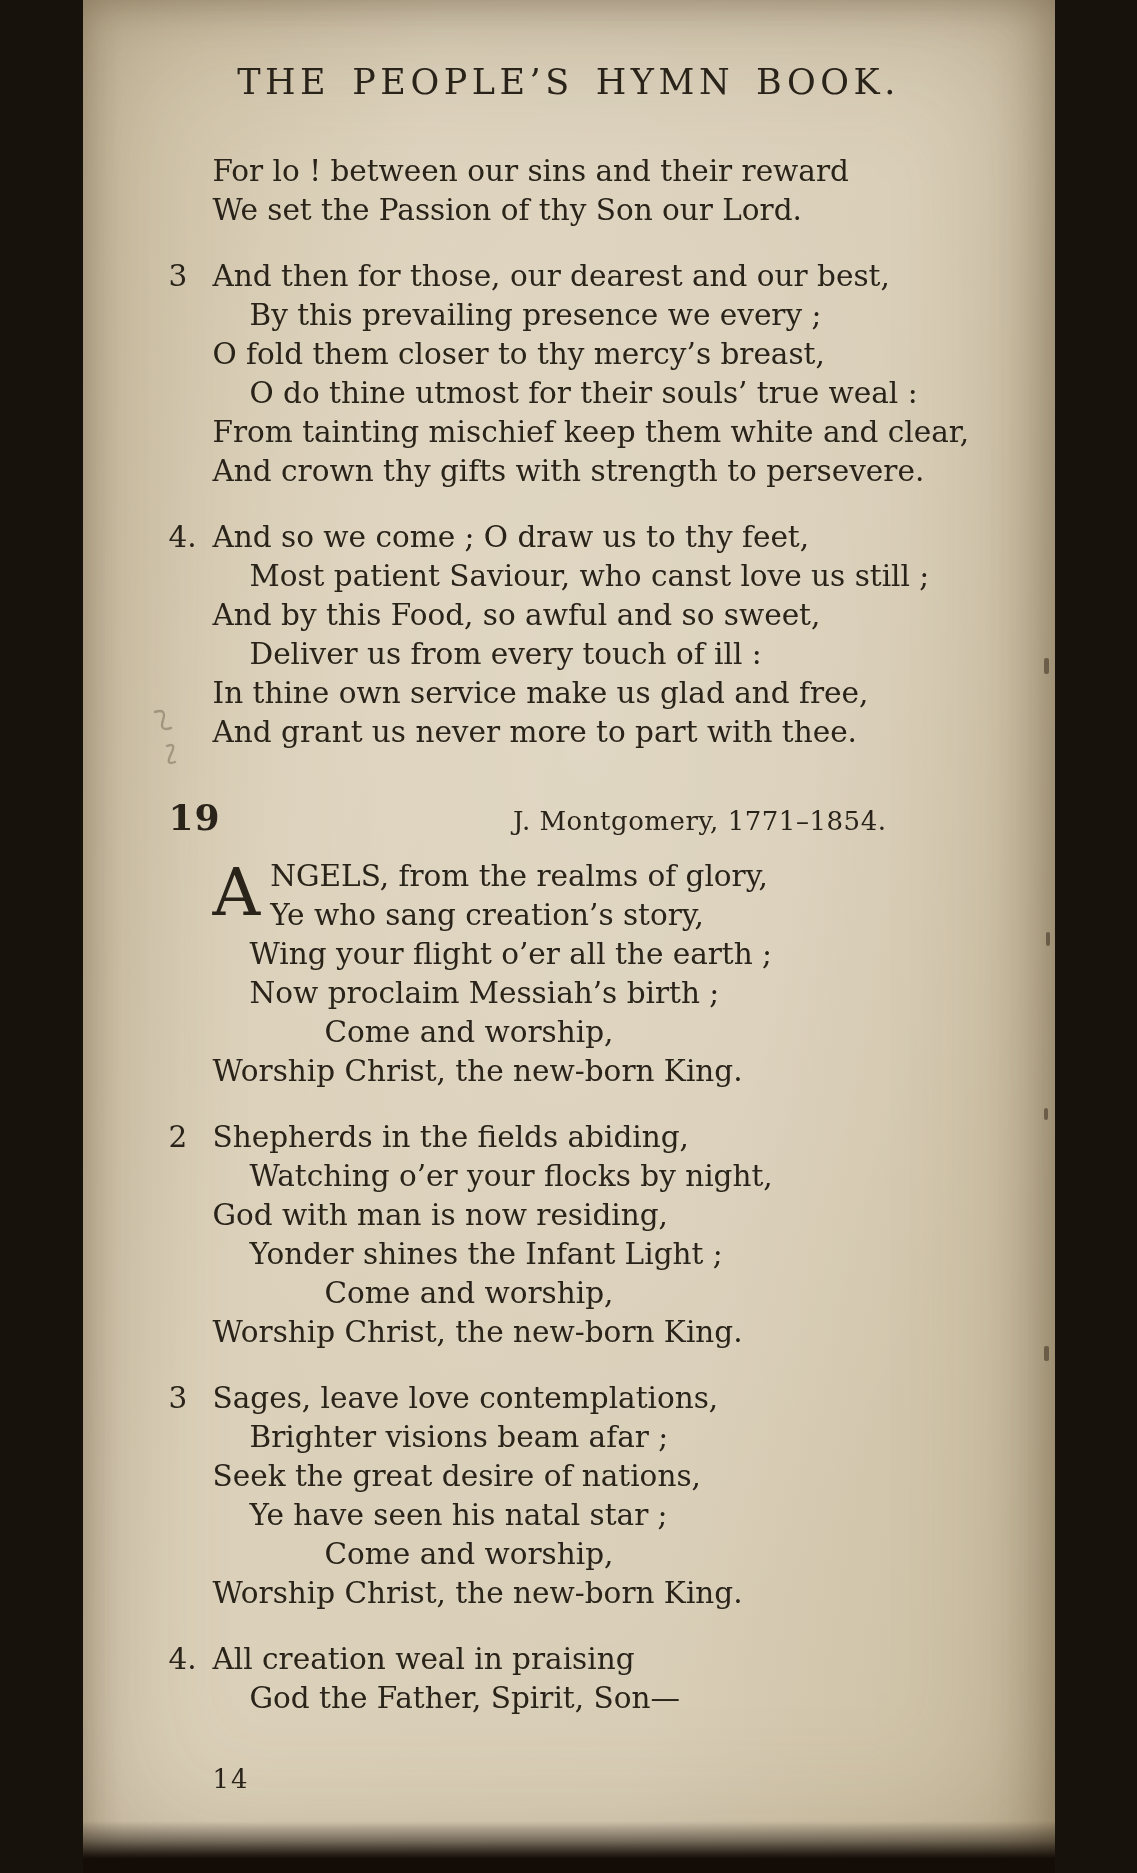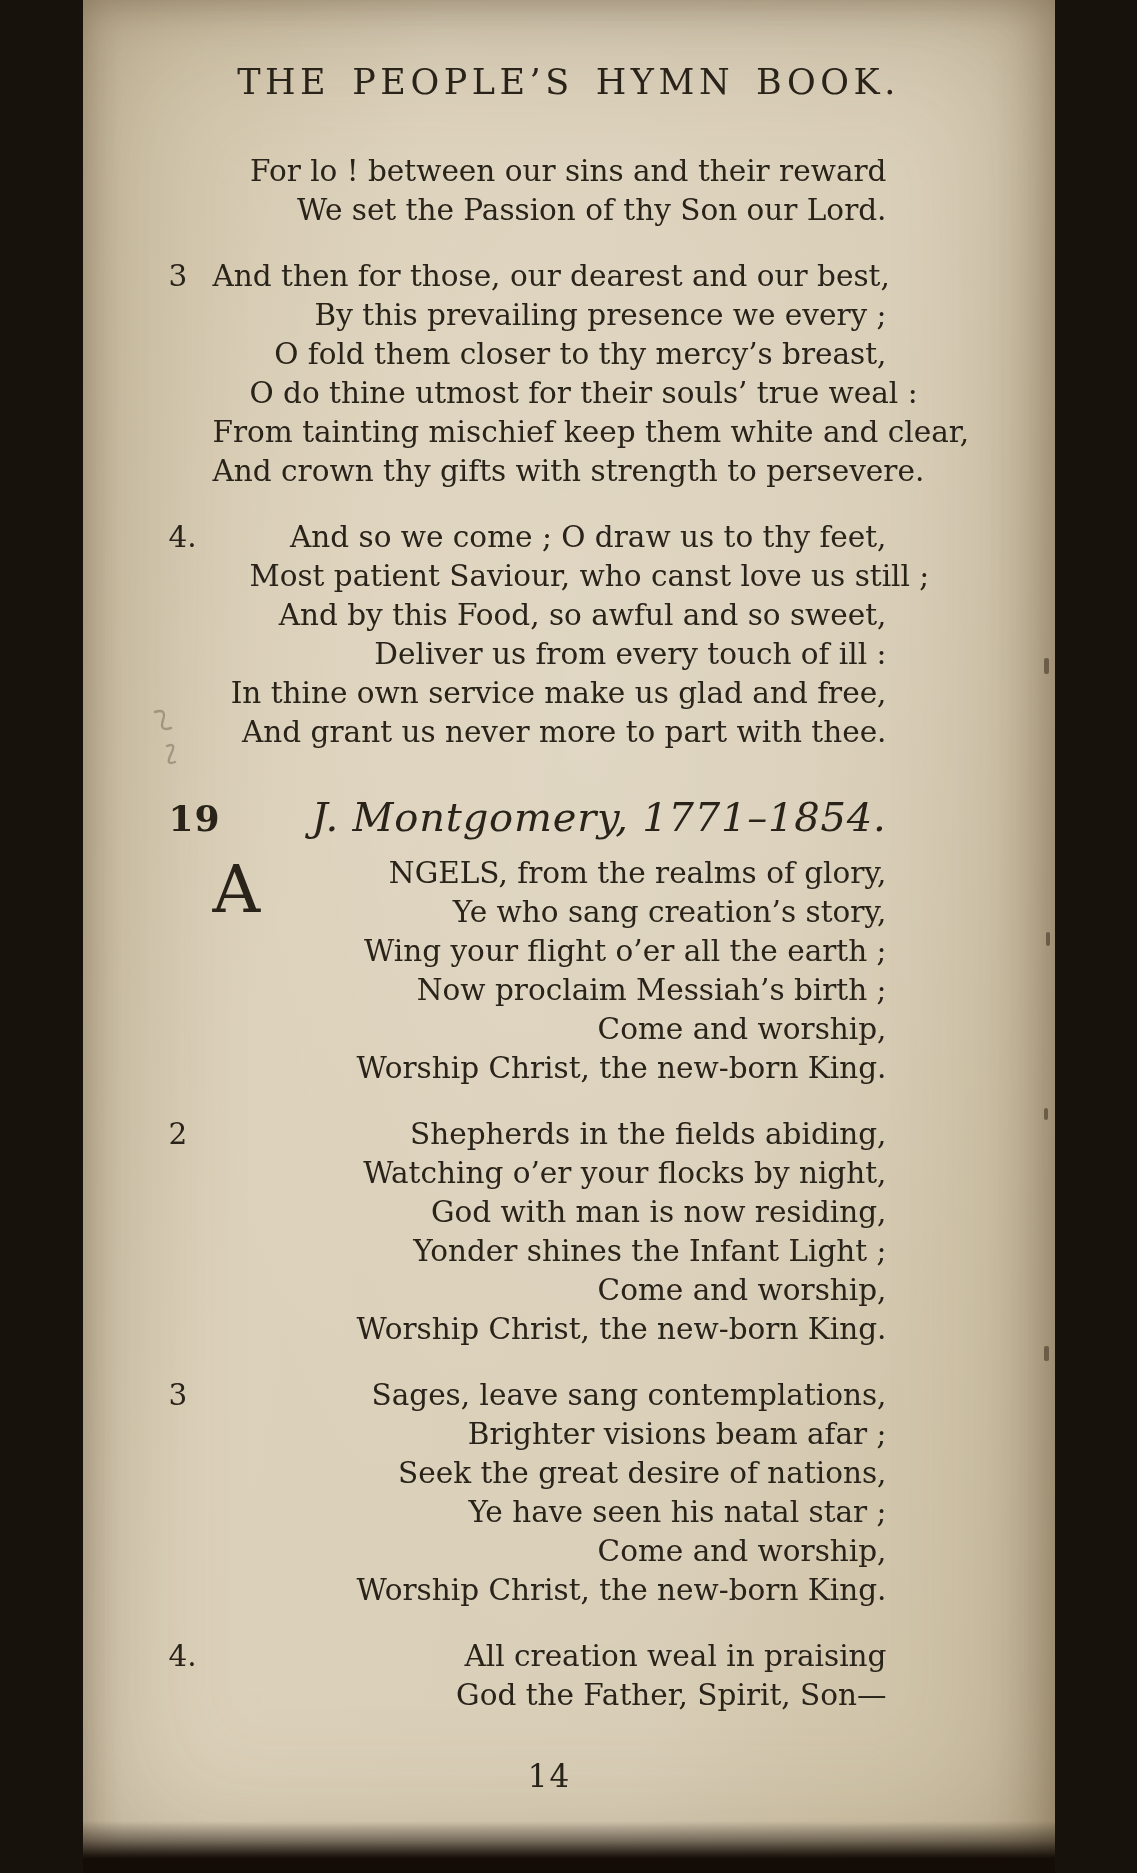--- a/index.html
+++ b/index.html
@@ -36,21 +36,20 @@
     word-spacing:0.18em;
   }
   .content{
     padding:34px 168px 0 130px;
     font-size:29.5px;
     line-height:39px;
   }
   .stanza{
     position:relative;
     margin-top:27px;
-    text-align:right;
   }
   .stanza:first-child{margin-top:16px;}
   .stanza-number{
     position:absolute;
     left:-44px;
     top:0;
   }
   .line{white-space:nowrap;}
   .line.indent-0{padding-left:0;}
   .line.indent-1{padding-left:37px;}
@@ -67,28 +66,27 @@
     align-items:baseline;
     margin-top:46px;
     margin-left:-44px;
   }
   .hymn-number{
     font-size:36px;
     font-weight:bold;
     letter-spacing:1px;
   }
   .attribution{
-    font-style:italic;
-    font-size:40px;
+    font-size:26px;
     letter-spacing:0.02em;
   }
   .page-number{
-    text-align:center;
+    text-align:left;
     margin-top:42px;
-    font-size:31px;
+    font-size:26px;
     letter-spacing:2px;
   }
   .bottom-edge{
     position:absolute;
     left:0;right:0;bottom:0;
     height:52px;
     background:linear-gradient(to bottom,
       rgba(20,13,7,0) 0%,
       rgba(20,13,7,0.45) 38%,
       var(--edge) 72%);
@@ -174,21 +172,21 @@
             <div class="line indent-1">Watching o’er your flocks by night,</div>
             <div class="line indent-0">God with man is now residing,</div>
             <div class="line indent-1">Yonder shines the Infant Light ;</div>
             <div class="line indent-2">Come and worship,</div>
             <div class="line indent-0">Worship Christ, the new-born King.</div>
           </div>
         </div>
         <div class="stanza">
           <span class="stanza-number">3</span>
           <div class="stanza-body">
-            <div class="line indent-0">Sages, leave sang contemplations,</div>
+            <div class="line indent-0">Sages, leave love contemplations,</div>
             <div class="line indent-1">Brighter visions beam afar ;</div>
             <div class="line indent-0">Seek the great desire of nations,</div>
             <div class="line indent-1">Ye have seen his natal star ;</div>
             <div class="line indent-2">Come and worship,</div>
             <div class="line indent-0">Worship Christ, the new-born King.</div>
           </div>
         </div>
         <div class="stanza">
           <span class="stanza-number">4.</span>
           <div class="stanza-body">

